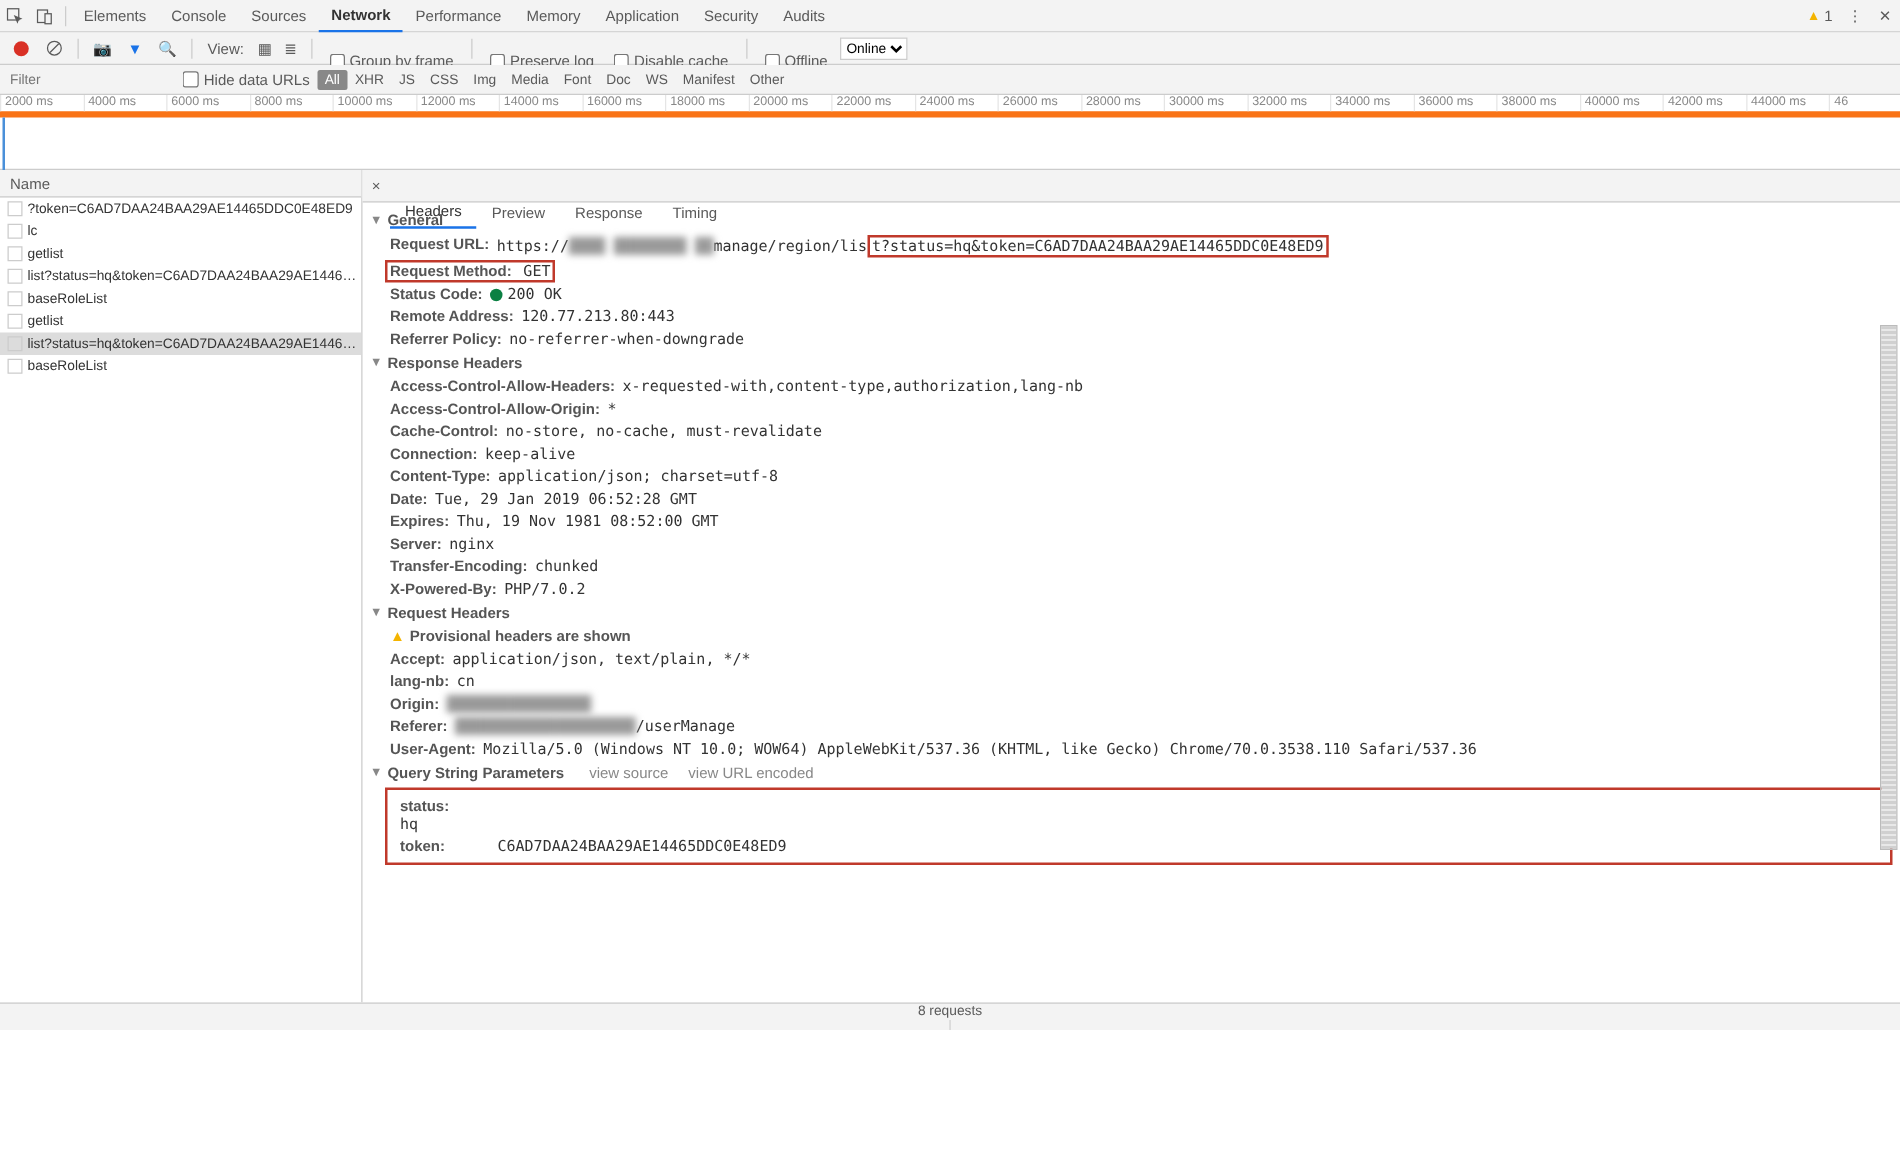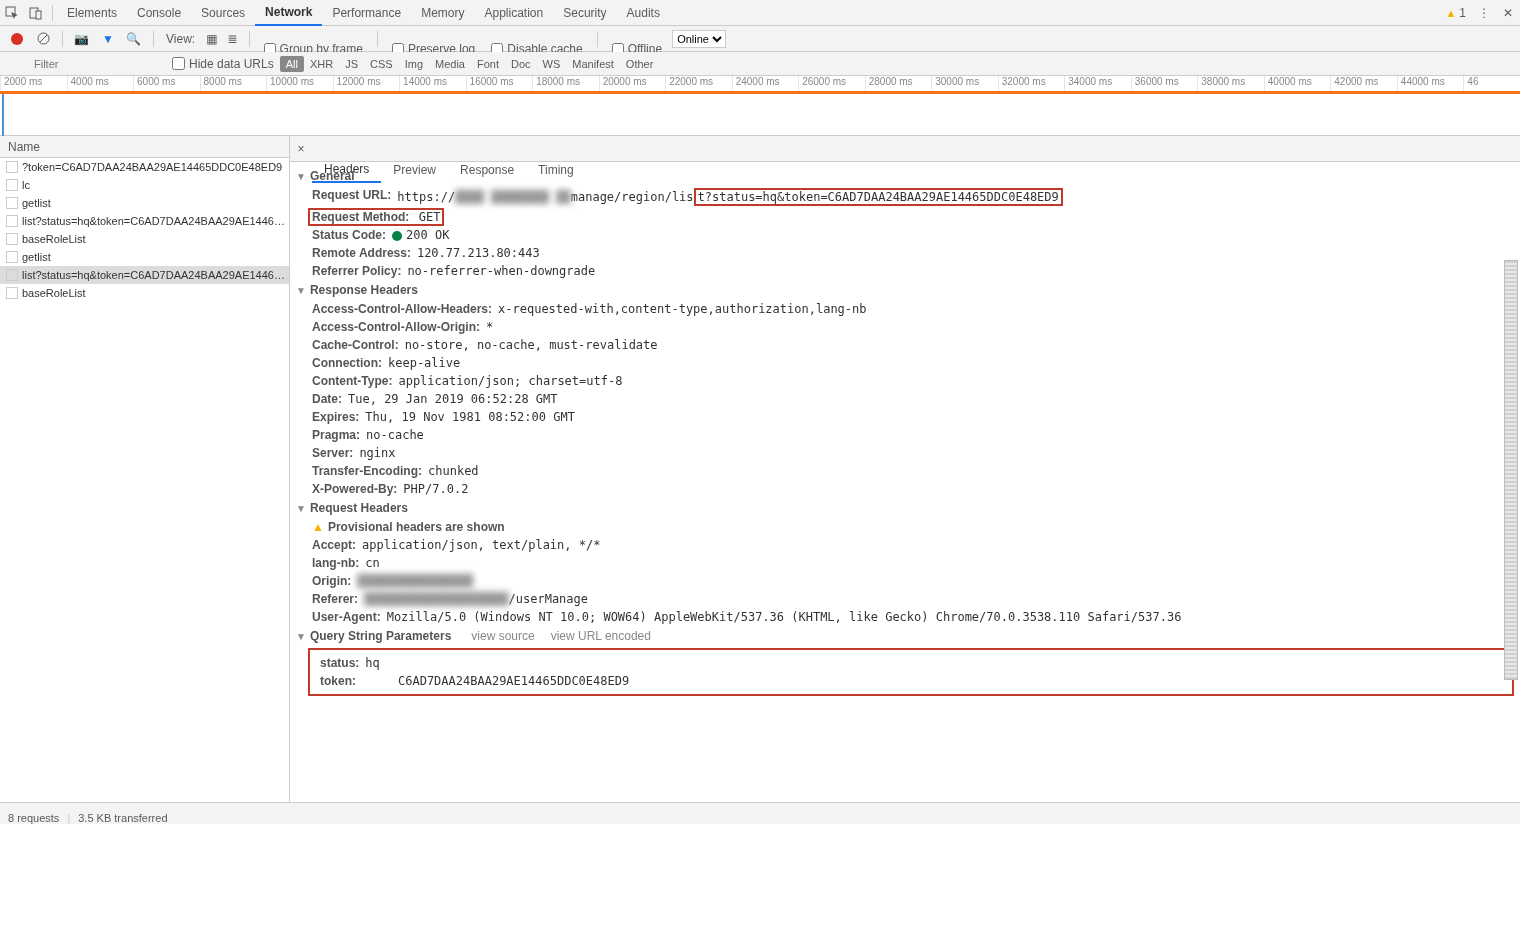--- a/index.html
+++ b/index.html
@@ -22,28 +22,28 @@
 .net-toolbar .tbtn { width: 22px; height: 22px; display: flex; align-items: center; justify-content: center; color: #5a5a5a; cursor: pointer; }
 .net-toolbar .vdiv { width: 1px; height: 16px; background: #ccc; margin: 0 4px; }
 .net-toolbar .lbl { color: #5a5a5a; padding: 0 4px; }
 .net-toolbar .chk { display: flex; align-items: center; gap: 4px; padding: 0 6px; color: #5a5a5a; margin-top: 20px; }
 .net-toolbar input[type=checkbox] { width: 12px; height: 12px; }
 .net-toolbar .layout-icon { font-size: 12px; color: #5a5a5a; padding: 0 3px; cursor: pointer; }
 .net-toolbar select { border: 1px solid #ccc; font-size: 11px; height: 18px; background: #fff; }
 
 
 .filter-bar { display: flex; align-items: center; height: 24px; border-bottom: 1px solid #ccc; background: #f3f3f3; }
-.filter-bar input.filter { border: none; background: transparent; padding: 0 8px; width: 140px; font-size: 11px; outline: none; color: #888; margin-left: 26px; }
+.filter-bar input.filter { border: none; background: transparent; padding: 0 8px; width: 140px; font-size: 11px; outline: none; color: #888; }
 .filter-bar .fchk { display: flex; align-items: center; gap: 4px; padding: 0 6px; color: #5a5a5a; }
 .filter-bar .type-pill { padding: 2px 6px; color: #5a5a5a; cursor: pointer; font-size: 11px; }
 .filter-bar .type-pill.active { background: #888; color: #fff; border-radius: 2px; }
 
 
 .timeline { height: 60px; border-bottom: 1px solid #ccc; position: relative; background: #fff; }
-.timeline .ruler { display: flex; height: 18px; border-bottom: 3px solid #f97316; gap: 10px; }
+.timeline .ruler { display: flex; height: 18px; border-bottom: 5px solid #f97316; gap: 10px; }
 .timeline .tick { flex: 1; font-size: 10px; color: #888; border-left: 1px solid #e5e5e5; padding-left: 3px; white-space: nowrap; }
 .timeline .graph { height: 42px; position: relative; }
 .timeline .marker { position: absolute; left: 2px; top: 0; width: 2px; height: 42px; background: #4a90d9; }
 
 
 .main-split { display: flex; flex: 1; min-height: 0; }
 .requests-panel { width: 290px; border-right: 1px solid #ccc; display: flex; flex-direction: column; }
 .req-header { height: 22px; border-bottom: 1px solid #ccc; display: flex; align-items: center; padding: 0 8px; color: #5a5a5a; background: #f3f3f3; font-weight: normal; }
 .req-list { flex: 1; overflow: auto; }
 .req-row { height: 18px; display: flex; align-items: center; padding: 0 6px; font-size: 11px; color: #333; cursor: pointer; white-space: nowrap; overflow: hidden; text-overflow: ellipsis; }
@@ -66,21 +66,21 @@
 .kv-row { padding: 2px 6px 2px 22px; display: flex; flex-wrap: wrap; font-size: 12px; }
 .kv-key { color: #555; font-weight: bold; margin-right: 6px; }
 .kv-val { color: #333; font-family: Consolas, monospace; }
 .status-dot { display: inline-block; width: 10px; height: 10px; border-radius: 50%; background: #0b8043; margin-right: 4px; vertical-align: middle; }
 .warn-ico { color: #f4b400; margin-right: 4px; }
 .blurred { filter: blur(3px); color: #999; }
 .redbox { border: 2px solid #c0392b; padding: 0 2px; display: inline-block; }
 .redbox-block { border: 2px solid #c0392b; padding: 4px 6px; margin: 2px 6px 2px 18px; }
 
 
-.status-bar { height: 22px; border-top: 1px solid #ccc; display: flex; align-items: flex-end; padding: 0 8px; font-size: 11px; color: #5a5a5a; background: #f3f3f3; }
+.status-bar { height: 22px; border-top: 1px solid #ccc; display: flex; align-items: center; padding: 0 8px; font-size: 11px; color: #5a5a5a; background: #f3f3f3; flex-direction: column; }
 .status-bar .sdiv { margin: 0 8px; color: #ccc; }
 
 
 .ov-stub { position: absolute; right: 2px; top: 260px; width: 14px; height: 420px; background: repeating-linear-gradient(0deg,#d0d0d0,#d0d0d0 2px,#e8e8e8 2px,#e8e8e8 4px); border: 1px solid #bbb; }
 </style>
 </head>
 <body>
 
 <div class="devtools">
 
@@ -310,24 +310,20 @@
             </div>
             <div class="kv-row">
               <span class="kv-key">Date:</span>
               <span class="kv-val">Tue, 29 Jan 2019 06:52:28 GMT</span>
             </div>
             <div class="kv-row">
               <span class="kv-key">Expires:</span>
               <span class="kv-val">Thu, 19 Nov 1981 08:52:00 GMT</span>
             </div>
             <div class="kv-row">
-              <span class="kv-key">Pragma:</span>
-              <span class="kv-val">no-cache</span>
-            </div>
-            <div class="kv-row">
               <span class="kv-key">Server:</span>
               <span class="kv-val">nginx</span>
             </div>
             <div class="kv-row">
               <span class="kv-key">Transfer-Encoding:</span>
               <span class="kv-val">chunked</span>
             </div>
             <div class="kv-row">
               <span class="kv-key">X-Powered-By:</span>
               <span class="kv-val">PHP/7.0.2</span>
@@ -362,21 +358,21 @@
             <span class="kv-key">User-Agent:</span>
             <span class="kv-val">Mozilla/5.0 (Windows NT 10.0; WOW64) AppleWebKit/537.36 (KHTML, like Gecko) Chrome/70.0.3538.110 Safari/537.36</span>
           </div>
 
         <div class="section-header">
           <span class="tri">▼</span>
             <span>Query String Parameters</span>
           <span class="extra-links"><span>view source</span><span>view URL encoded</span></span>
         </div>
         <div class="redbox-block">
-          <div class="kv-row" style="padding-left:4px;">
+          <div class="kv-row" style="padding-left:4px;flex-direction:column;">
               <span class="kv-key">status:</span>
               <span class="kv-val">hq</span>
             </div>
           <div class="kv-row" style="padding-left:4px;gap:36px;">
               <span class="kv-key">token:</span>
               <span class="kv-val">C6AD7DAA24BAA29AE14465DDC0E48ED9</span>
             </div>
         </div>
       </div>
     </div>

